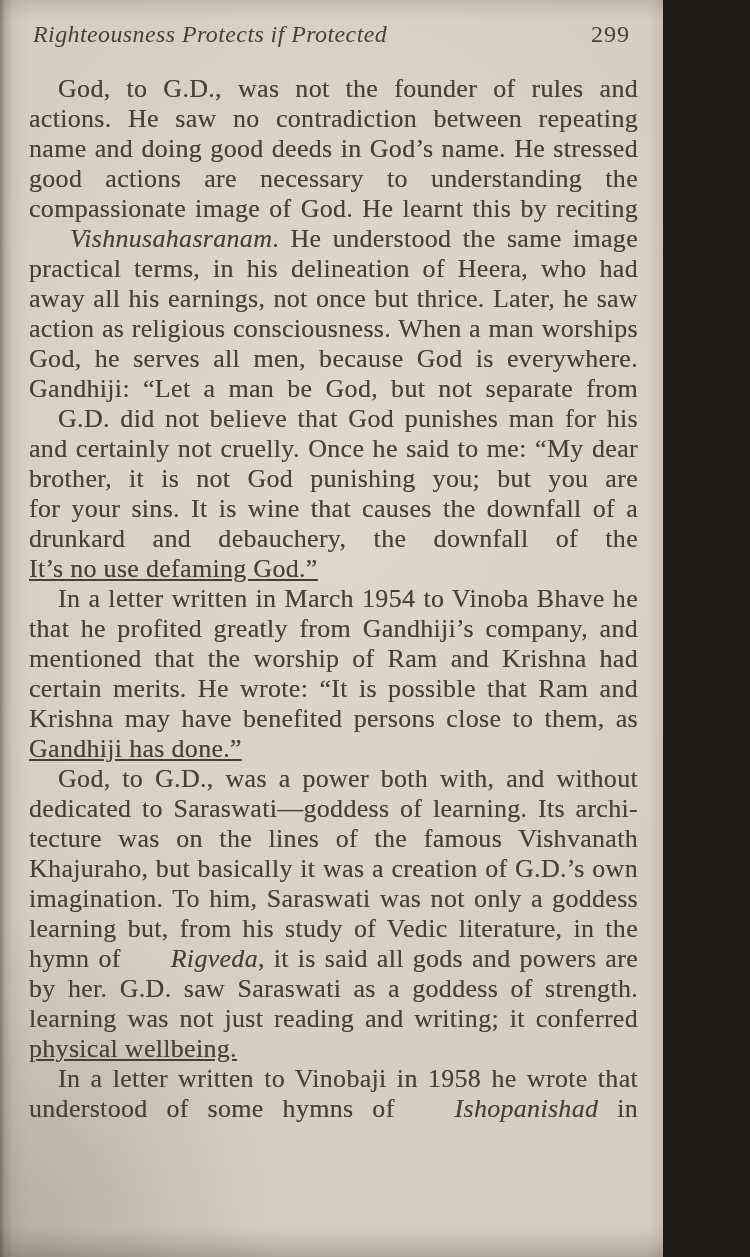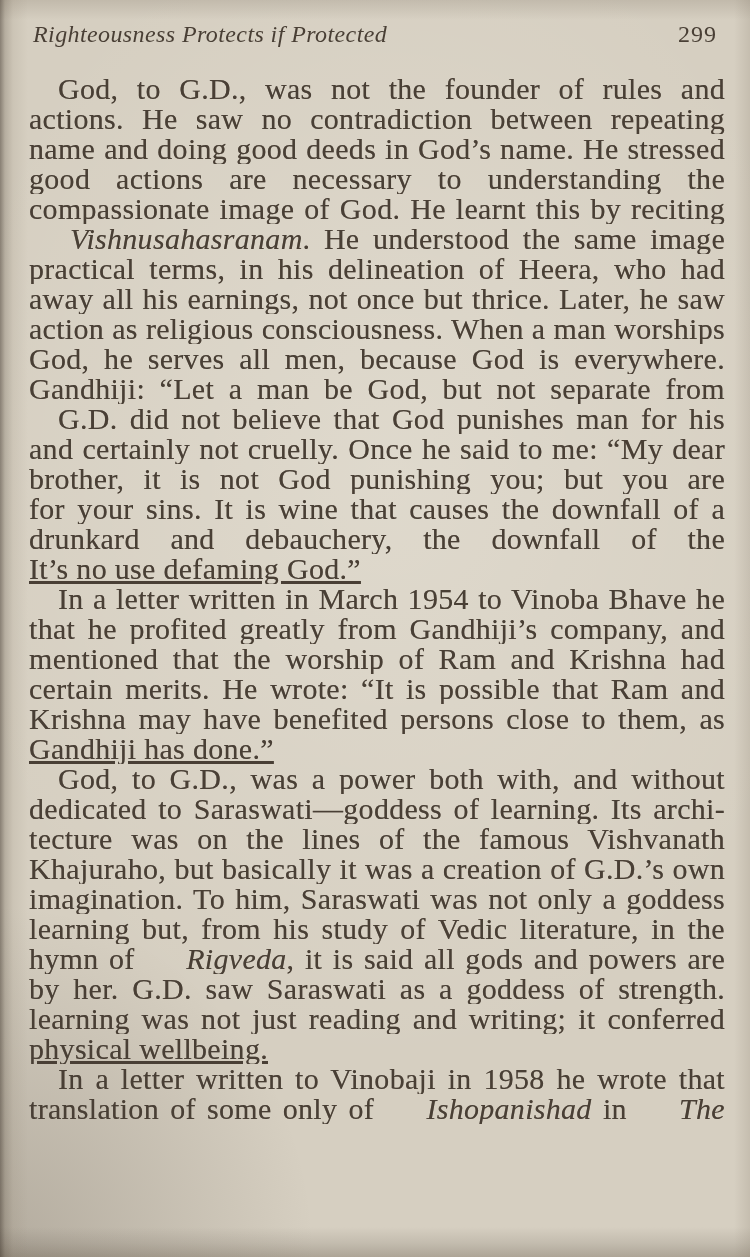--- a/index.html
+++ b/index.html
@@ -2,21 +2,21 @@
 <html><head>
 <meta charset="utf-8">
 <style>
   html, body {
     margin: 0;
     padding: 0;
     background: #1f1b16;
   }
   .page {
     position: relative;
-    width: 750px;
+    width: 663px;
     height: 1257px;
     overflow: hidden;
     box-sizing: border-box;
     font-family: "Liberation Serif", serif;
     color: #493f35;
     background:
       linear-gradient(90deg, rgba(58,48,38,0.50) 0px, rgba(96,85,70,0.28) 5px, rgba(140,128,110,0.14) 13px, rgba(0,0,0,0) 28px),
       linear-gradient(270deg, rgba(110,98,82,0.16) 0px, rgba(0,0,0,0) 16px),
       linear-gradient(180deg, rgba(112,100,84,0.20) 0px, rgba(0,0,0,0) 20px),
       linear-gradient(0deg, rgba(80,68,54,0.30) 0px, rgba(60,50,40,0.12) 14px, rgba(0,0,0,0) 30px),
@@ -36,21 +36,21 @@
     font-style: italic;
     letter-spacing: 0.4px;
   }
   .running-header .pagenum {
     font-style: normal;
     letter-spacing: 1px;
   }
   .body-text {
     margin-top: 24px;
     padding: 0 25px 0 29px;
-    font-size: 30px;
+    font-size: 26px;
     letter-spacing: 0.3px;
     text-shadow: 0 0 0.6px rgba(73,63,53,0.55);
   }
   .para { margin: 0; }
   .line {
     height: 30px;
     line-height: 30px;
     text-align: justify;
     text-align-last: justify;
     overflow: hidden;
@@ -108,16 +108,16 @@
         <div class="line"><span>Khajuraho, but basically it was a creation of G.D.’s own</span></div>
         <div class="line"><span>imagination. To him, Saraswati was not only a goddess of</span></div>
         <div class="line"><span>learning but, from his study of Vedic literature, in the Vak</span></div>
         <div class="line"><span>hymn of </span><em>Rigveda</em><span>, it is said all gods and powers are propelled</span></div>
         <div class="line"><span>by her. G.D. saw Saraswati as a goddess of strength. Thus</span></div>
         <div class="line"><span>learning was not just reading and writing; it conferred</span></div>
         <div class="line noj"><span>physical wellbeing.</span></div>
       </div>
       <div class="para">
         <div class="line indent"><span>In a letter written to Vinobaji in 1958 he wrote that the</span></div>
-        <div class="line"><span>translation of some only of </span><em>Ishopanishad</em><span> in </span><em>The Upanishad</em><span>,</span></div>
+        <div class="line"><span>understood of some hymns of </span><em>Ishopanishad</em><span> in </span><em>The Upanishad</em><span>,</span></div>
       </div>
     </div>
 </div>
 
 </body></html>

